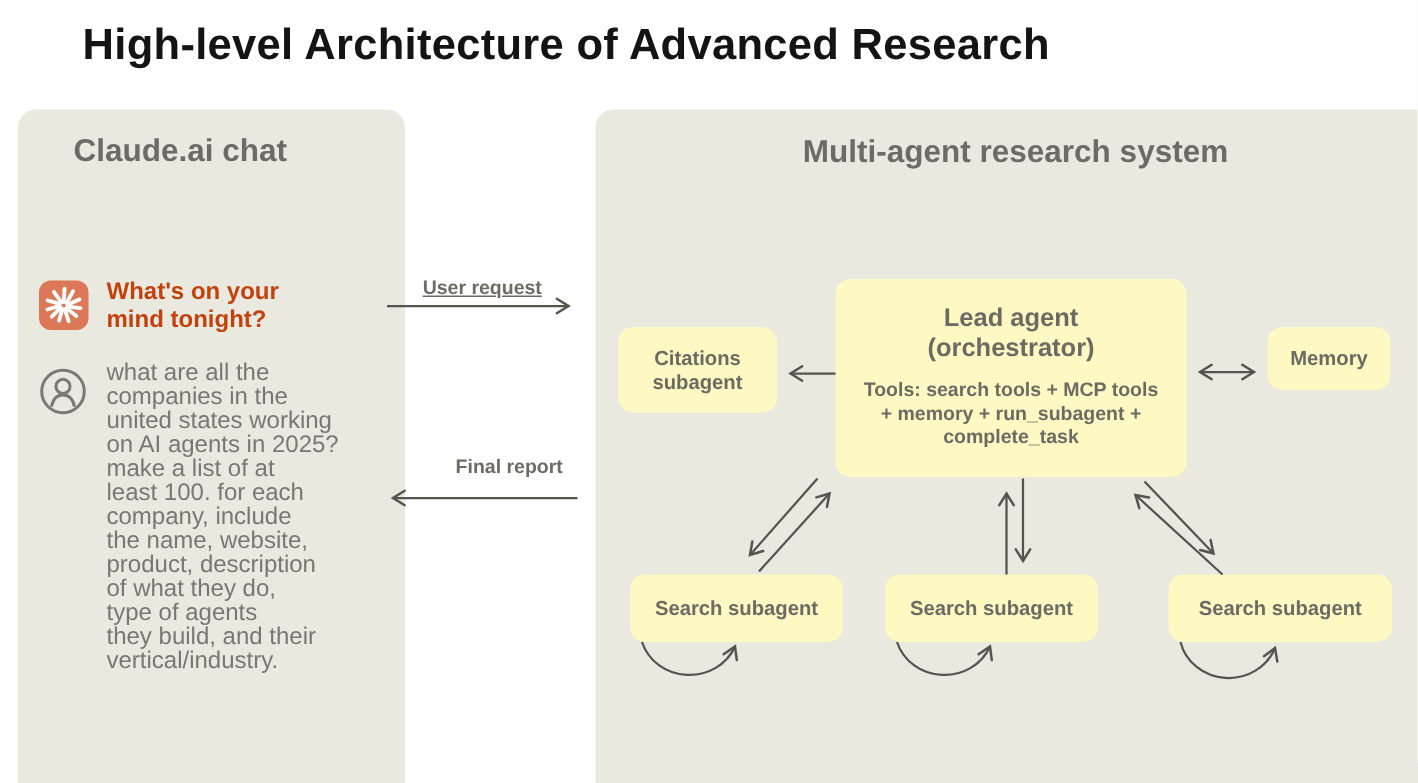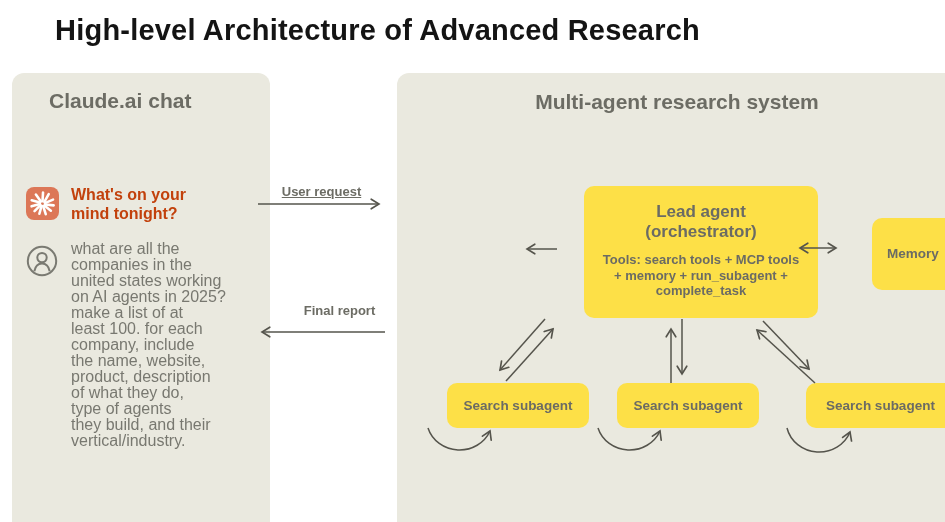--- a/index.html
+++ b/index.html
@@ -34,30 +34,30 @@
     position:absolute;left:59px;top:168px;width:160px;font-size:16px;font-weight:400;
     line-height:16px;color:#787870;
   }
   .conn-label{
     position:absolute;left:258px;width:127px;text-align:center;
     font-size:13px;font-weight:700;color:#6C6C64;
   }
   .conn-label.user{top:184px;text-decoration:underline;}
   .conn-label.final{top:303px;padding-left:18px;}
   .node{
-    position:absolute;background:#fde047;border-radius:10px;
+    position:absolute;background:#fef9c3;border-radius:10px;
     display:flex;align-items:center;justify-content:center;text-align:center;
-    color:#6B6B64;font-weight:700;margin-left:27px;
+    color:#6B6B64;font-weight:700;
   }
   .node-label{font-size:13.5px;line-height:16px;}
   .lead-agent{left:557px;top:186px;width:234px;height:132px;display:block;}
   .lead-heading{margin-top:16px;font-size:17px;line-height:20px;text-align:center;}
   .lead-tools{margin-top:10px;font-size:13px;line-height:15.5px;text-align:center;}
   .citations{left:412px;top:218px;width:106px;height:57px;}
-  .memory{left:845px;top:218px;width:82px;height:72px;}
+  .memory{left:845px;top:218px;width:82px;height:42px;}
   .search1{left:420px;top:383px;width:142px;height:45px;}
   .search2{left:590px;top:383px;width:142px;height:45px;}
   .search3{left:779px;top:383px;width:149px;height:45px;}
   svg.overlay{position:absolute;left:0;top:0;pointer-events:none;}
   .arrow{stroke:#55544C;stroke-width:1.5;fill:none;}
 </style>
 </head>
 <body>
 
 <div id="canvas">
@@ -117,20 +117,24 @@
   </div>
 
   <div class="node lead-agent">
     <div class="lead-heading pre">Lead agent
 (orchestrator)</div>
     <div class="lead-tools pre">Tools: search tools + MCP tools
 + memory + run_subagent +
 complete_task</div>
   </div>
 
+  <div class="node citations">
+    <div class="node-label pre">Citations
+subagent</div>
+  </div>
 
   <div class="node memory">
     <div class="node-label">Memory</div>
   </div>
 
   <div class="node search1">
     <div class="node-label">Search subagent</div>
   </div>
   <div class="node search2">
     <div class="node-label">Search subagent</div>

